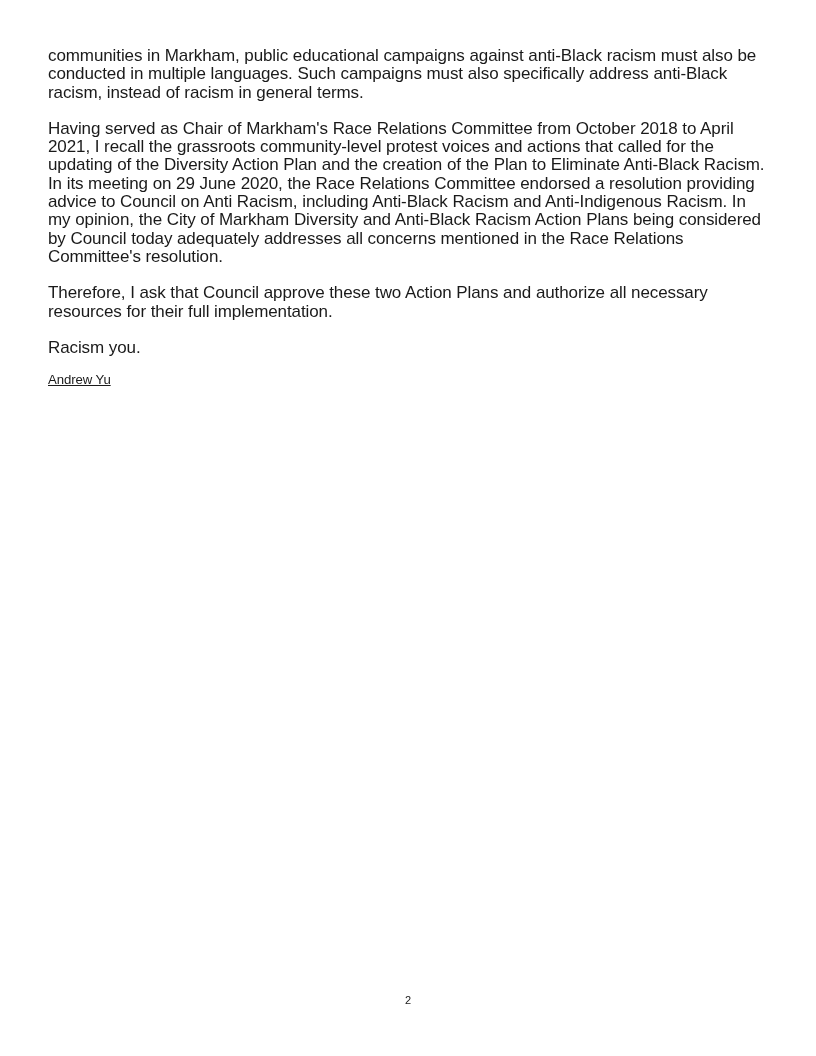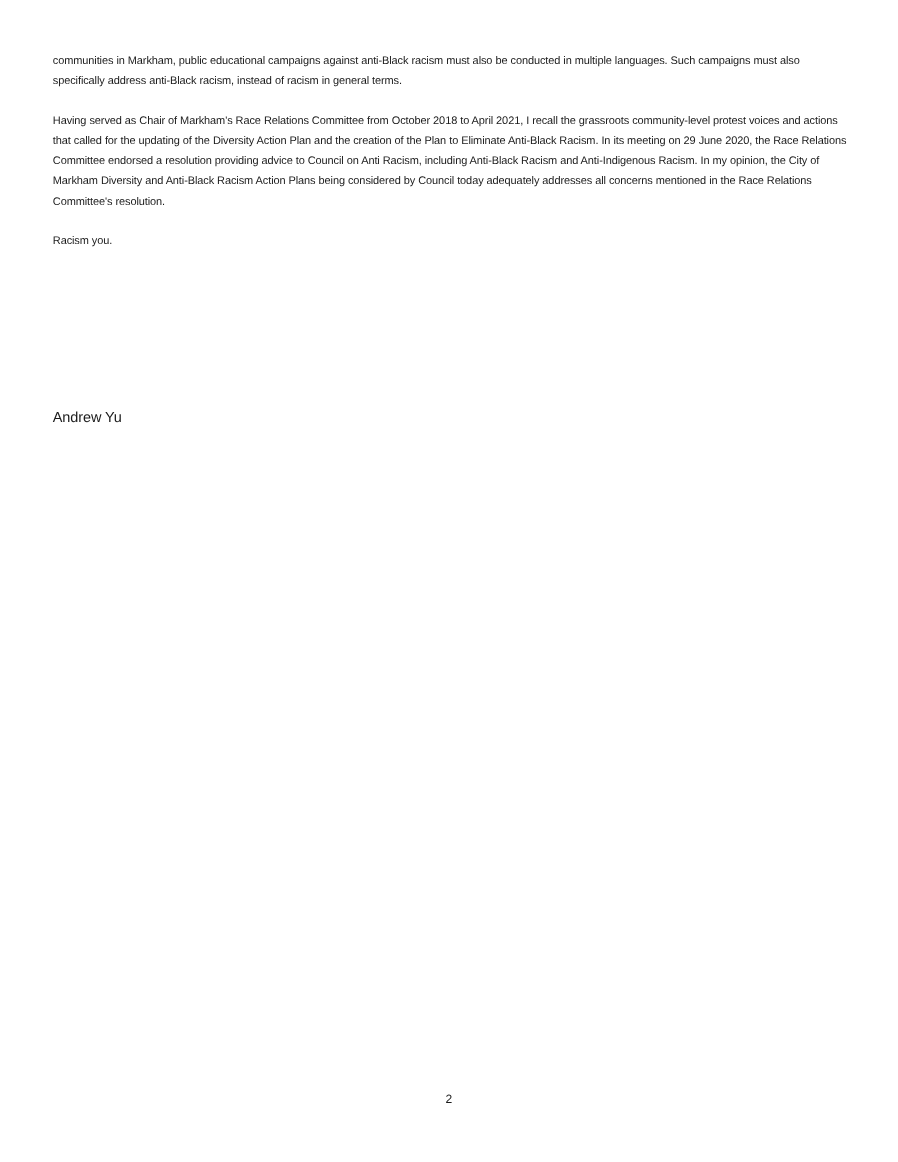--- a/index.html
+++ b/index.html
@@ -27,38 +27,39 @@
   }
 
   .content {
     position: absolute;
     left: 48px;
     top: 47px;
     width: 722px;
   }
 
   .para {
-    font-size: 10px;
+    font-size: 17px;
     line-height: 18.3px;
     text-align: left;
     margin: 0 0 18px 0;
     letter-spacing: -0.1px;
     word-spacing: 0.1px;
     color: #1a1a1a;
   }
 
   .para:last-child {
     margin-bottom: 0;
   }
 
   .signature-block {
     position: absolute;
     left: 48px;
     top: 371px;
     width: 722px;
+    text-decoration: underline;
   }
 
   .signature-name {
     font-size: 13.2px;
     line-height: 18.3px;
     color: #1a1a1a;
     letter-spacing: -0.1px;
   }
 
   .page-number {
@@ -73,20 +74,21 @@
   }
 </style>
 </head>
 <body>
 
 <div class="page">
 
   <div class="content">
     <p class="para">communities in Markham, public educational campaigns against anti-Black racism must also be conducted in multiple languages. Such campaigns must also specifically address anti-Black racism, instead of racism in general terms.</p>
     <p class="para">Having served as Chair of Markham's Race Relations Committee from October 2018 to April 2021, I recall the grassroots community-level protest voices and actions that called for the updating of the Diversity Action Plan and the creation of the Plan to Eliminate Anti-Black Racism. In its meeting on 29 June 2020, the Race Relations Committee endorsed a resolution providing advice to Council on Anti Racism, including Anti-Black Racism and Anti-Indigenous Racism. In my opinion, the City of Markham Diversity and Anti-Black Racism Action Plans being considered by Council today adequately addresses all concerns mentioned in the Race Relations Committee's resolution.</p>
+    <p class="para">Therefore, I ask that Council approve these two Action Plans and authorize all necessary resources for their full implementation.</p>
     <p class="para">Racism you.</p>
   </div>
 
   <div class="signature-block">
     <div class="signature-name">Andrew Yu</div>
   </div>
 
   <div class="page-number">2</div>
 
 </div>

